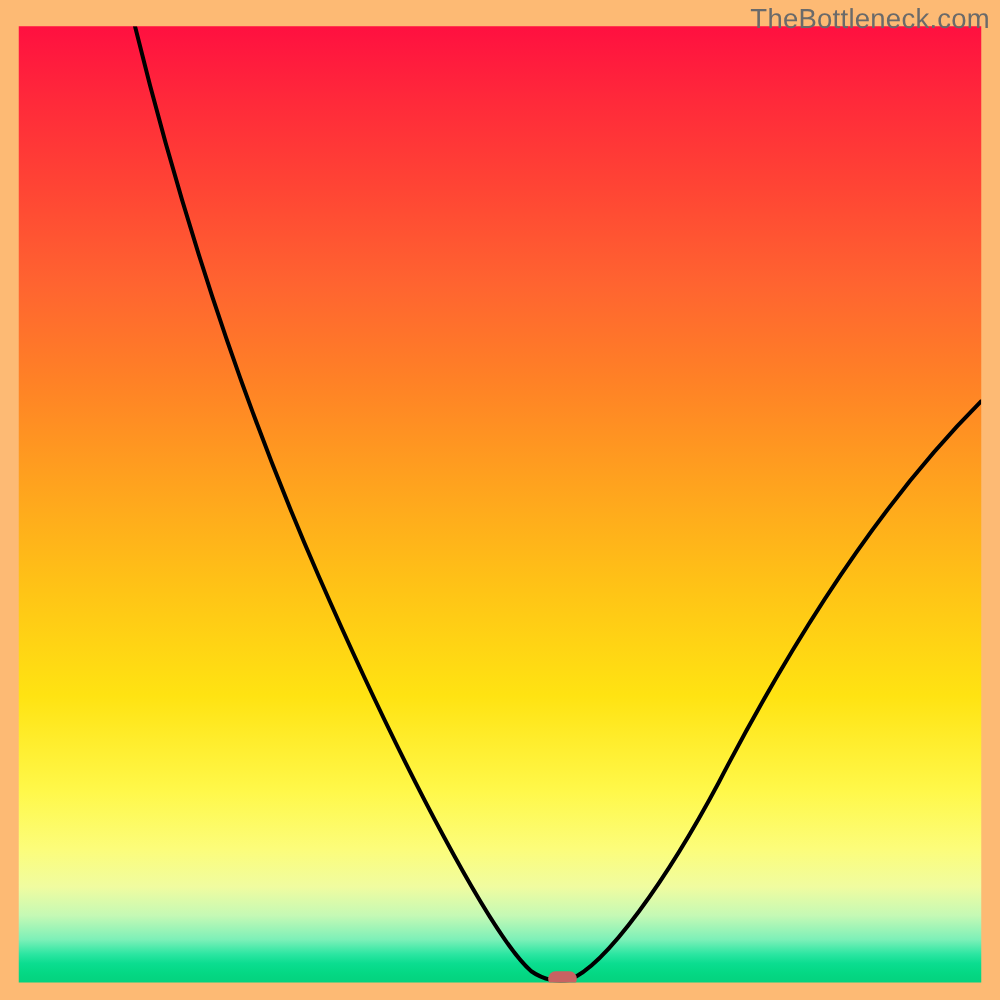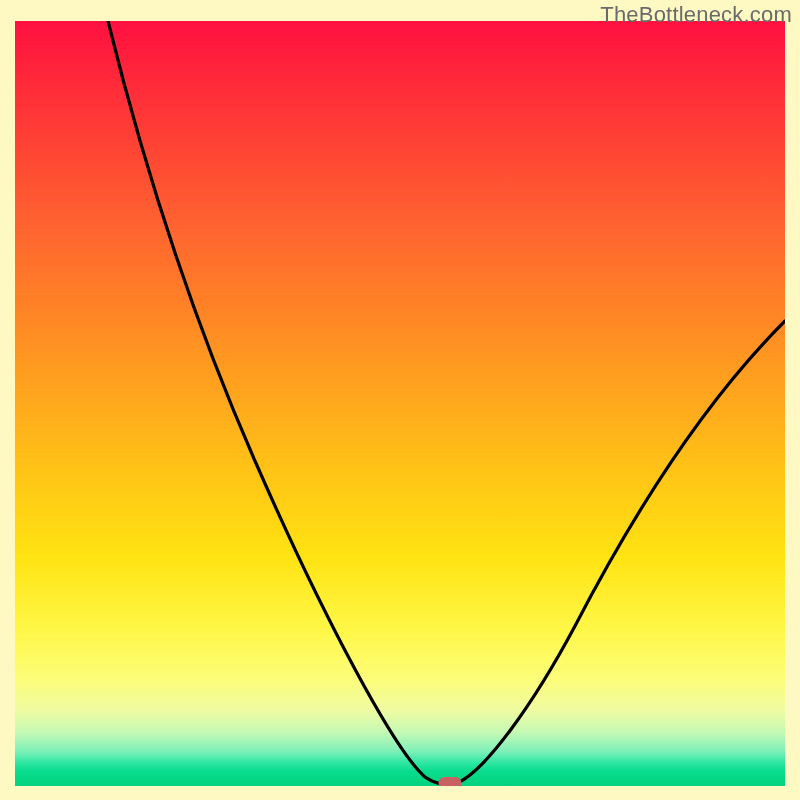--- a/index.html
+++ b/index.html
@@ -8,21 +8,21 @@
     width: 800px;
     height: 800px;
     background: #000;
     overflow: hidden;
     font-family: Arial, Helvetica, sans-serif;
   }
   .frame {
     position: relative;
     width: 800px;
     height: 800px;
-    background: #fef9c3;
+    background: #fdba74;
   }
   .watermark {
     position: absolute;
     top: 2px;
     right: 8px;
     color: #6a6a6a;
     font-size: 22px;
     font-weight: 500;
     letter-spacing: 0.2px;
     z-index: 5;

